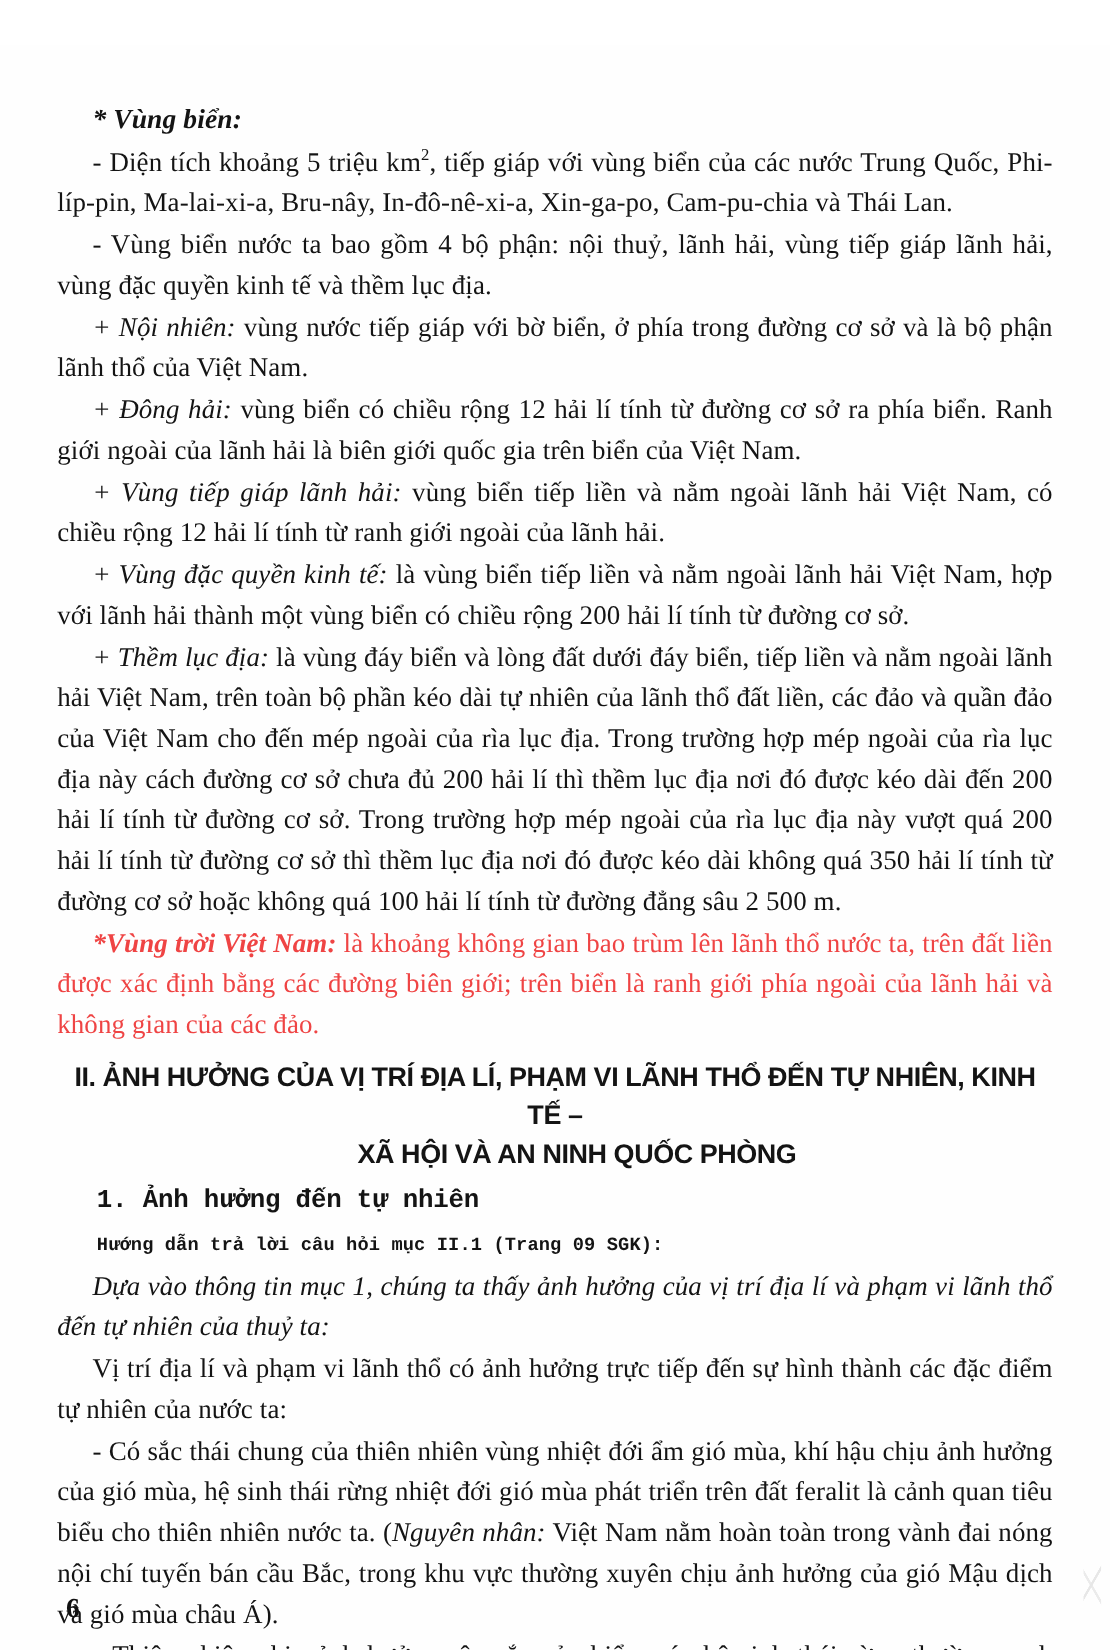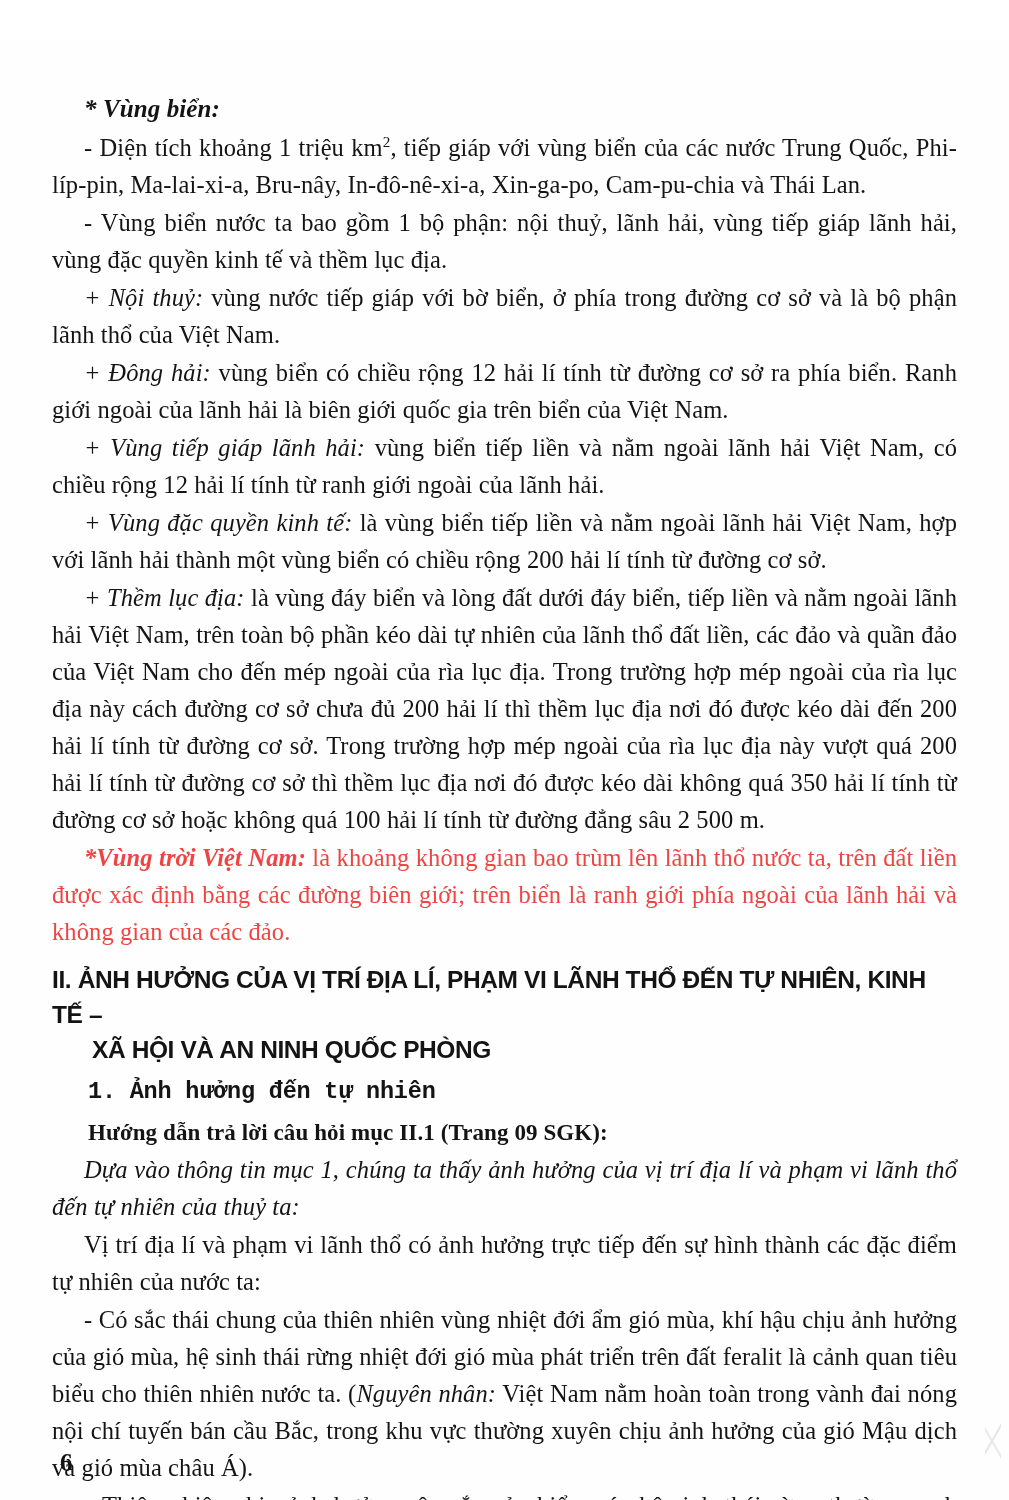--- a/index.html
+++ b/index.html
@@ -39,37 +39,37 @@
   }
   .indent { text-indent: 32px; }
   .bi { font-weight: bold; font-style: italic; }
   .it { font-style: italic; }
   .heading-main {
     font-family: "Liberation Sans", sans-serif;
     font-weight: bold;
     font-size: 24.5px;
     line-height: 35px;
     margin: 12px 0 0 0;
-    text-align: left;
+    text-align: center;
     letter-spacing: -0.4px;
   }
   .heading-main .l2 { display: block; margin-left: 40px; }
   .heading-numbered {
     font-family: Liberation Mono, monospace;
     font-weight: bold;
     font-size: 23.5px;
     line-height: 34px;
     margin: 8px 0 0 0;
     text-indent: 36px;
     letter-spacing: -0.2px;
   }
   .heading-guide {
-    font-family: Liberation Serif, serif;
+    font-family: Liberation Mono, monospace;
     font-weight: bold;
-    font-size: 23px;
+    font-size: 17px;
     line-height: 36px;
     margin: 6px 0 0 0;
     text-indent: 36px;
   }
   .star-line {
     font-weight: bold;
     font-style: italic;
     font-size: 25px;
     line-height: 36px;
     text-indent: 32px;
@@ -99,25 +99,25 @@
   .faint { color: #ef4444; }
 </style>
 </head>
 <body>
 
 <div class="page">
   <div class="content">
 
     <p class="star-line">* Vùng biển:</p>
 
-    <p class="indent"><span>- Diện tích khoảng 1 triệu km</span><sup>2</sup><span>, tiếp giáp với vùng biển của các nước Trung Quốc, Phi-líp-pin, Ma-lai-xi-a, Bru-nây, In-đô-nê-xi-a, Xin-ga-po, Cam-pu-chia và Thái Lan.</span></p>
+    <p class="indent"><span>- Diện tích khoảng 5 triệu km</span><sup>2</sup><span>, tiếp giáp với vùng biển của các nước Trung Quốc, Phi-líp-pin, Ma-lai-xi-a, Bru-nây, In-đô-nê-xi-a, Xin-ga-po, Cam-pu-chia và Thái Lan.</span></p>
 
-    <p class="indent">- Vùng biển nước ta bao gồm 1 bộ phận: nội thuỷ, lãnh hải, vùng tiếp giáp lãnh hải, vùng đặc quyền kinh tế và thềm lục địa.</p>
+    <p class="indent">- Vùng biển nước ta bao gồm 4 bộ phận: nội thuỷ, lãnh hải, vùng tiếp giáp lãnh hải, vùng đặc quyền kinh tế và thềm lục địa.</p>
 
-    <p class="indent"><span class="it">+ Nội thuỷ:</span><span> vùng nước tiếp giáp với bờ biển, ở phía trong đường cơ sở và là bộ phận lãnh thổ của Việt Nam.</span></p>
+    <p class="indent"><span class="it">+ Nội nhiên:</span><span> vùng nước tiếp giáp với bờ biển, ở phía trong đường cơ sở và là bộ phận lãnh thổ của Việt Nam.</span></p>
 
     <p class="indent"><span class="it">+ Đông hải:</span><span> vùng biển có chiều rộng 12 hải lí tính từ đường cơ sở ra phía biển. Ranh giới ngoài của lãnh hải là biên giới quốc gia trên biển của Việt Nam.</span></p>
 
     <p class="indent"><span class="it">+ Vùng tiếp giáp lãnh hải:</span><span> vùng biển tiếp liền và nằm ngoài lãnh hải Việt Nam, có chiều rộng 12 hải lí tính từ ranh giới ngoài của lãnh hải.</span></p>
 
     <p class="indent"><span class="it">+ Vùng đặc quyền kinh tế:</span><span> là vùng biển tiếp liền và nằm ngoài lãnh hải Việt Nam, hợp với lãnh hải thành một vùng biển có chiều rộng 200 hải lí tính từ đường cơ sở.</span></p>
 
     <p class="indent"><span class="it">+ Thềm lục địa:</span><span> là vùng đáy biển và lòng đất dưới đáy biển, tiếp liền và nằm ngoài lãnh hải Việt Nam, trên toàn bộ phần kéo dài tự nhiên của lãnh thổ đất liền, các đảo và quần đảo của Việt Nam cho đến mép ngoài của rìa lục địa. Trong trường hợp mép ngoài của rìa lục địa này cách đường cơ sở chưa đủ 200 hải lí thì thềm lục địa nơi đó được kéo dài đến 200 hải lí tính từ đường cơ sở. Trong trường hợp mép ngoài của rìa lục địa này vượt quá 200 hải lí tính từ đường cơ sở thì thềm lục địa nơi đó được kéo dài không quá 350 hải lí tính từ đường cơ sở hoặc không quá 100 hải lí tính từ đường đẳng sâu 2 500 m.</span></p>
 
     <p class="indent faint"><span class="bi">*Vùng trời Việt Nam:</span><span> là khoảng không gian bao trùm lên lãnh thổ nước ta, trên đất liền được xác định bằng các đường biên giới; trên biển là ranh giới phía ngoài của lãnh hải và không gian của các đảo.</span></p>

